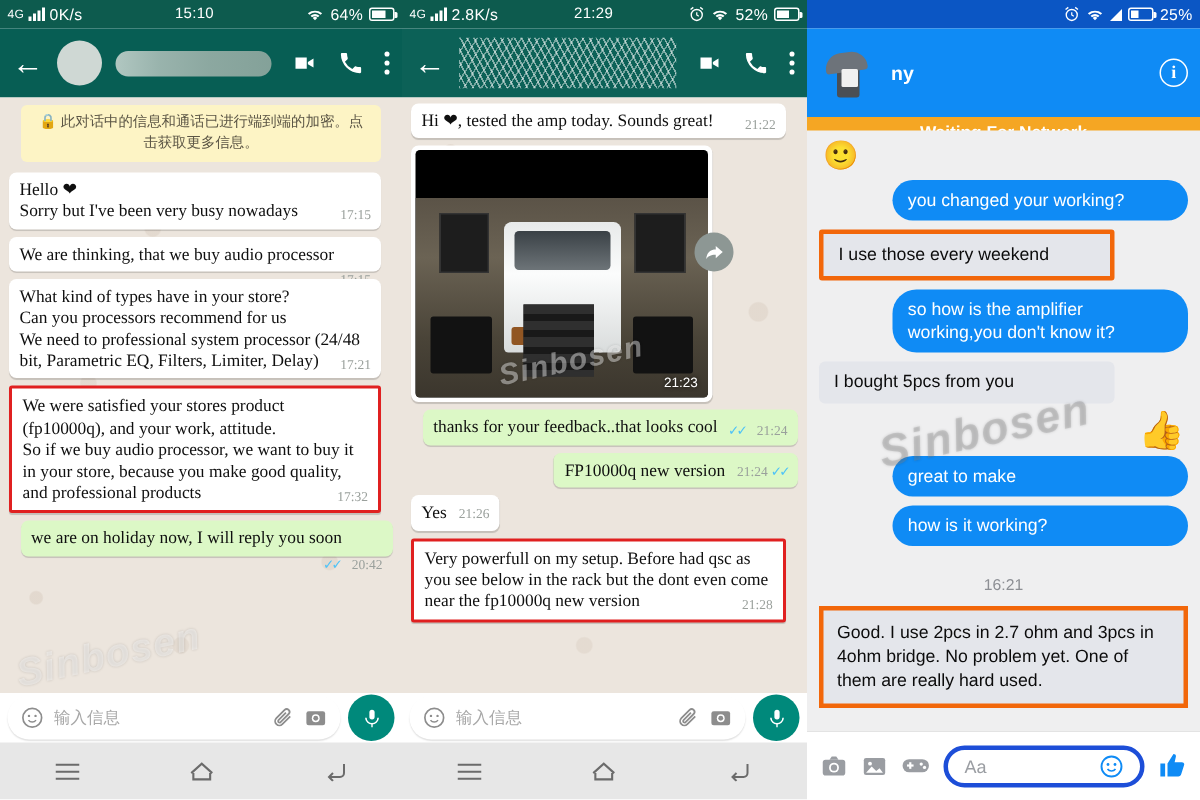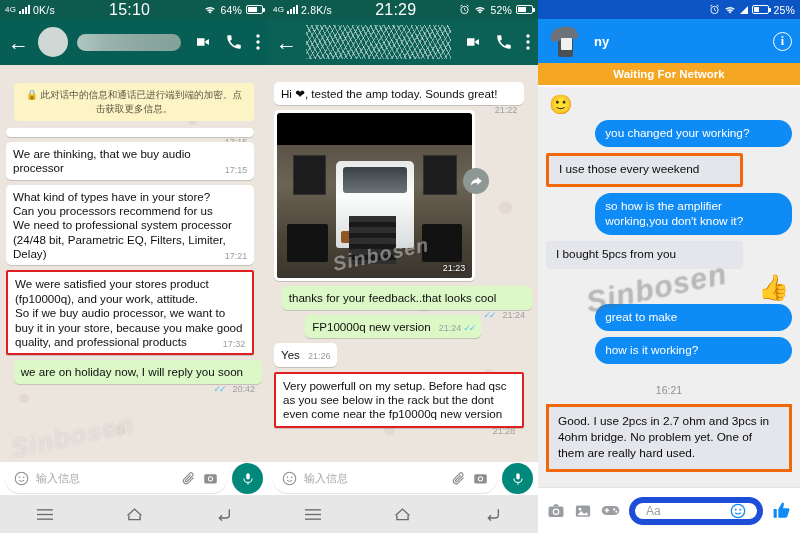--- a/index.html
+++ b/index.html
@@ -19,21 +19,21 @@
 
   
   .statusbar {
     height: 19px; display: flex; align-items: center;
     padding: 0 5px; font-size: 10.5px; color: #ffffff;
     letter-spacing: .2px;
   }
   .sb-wa { background: #0d5b4e; }
   .sb-fb { background: #0b56c4; }
   .sb-left { display: flex; align-items: center; gap: 3px; }
-  .sb-center { flex: 1; text-align: center; font-size: 16px; }
+  .sb-center { flex: 1; text-align: center; font-size: 10px; }
   .sb-right { display: flex; align-items: center; gap: 4px; }
   .sb-net { font-size: 8px; vertical-align: super; }
   .bars { display: inline-flex; align-items: flex-end; gap: 1px; height: 9px; }
   .bars i { display: block; width: 2px; background: #fff; }
   .bars i:nth-child(1){height:3px}.bars i:nth-child(2){height:5px}
   .bars i:nth-child(3){height:7px}.bars i:nth-child(4){height:9px}
   .batt {
     display: inline-block; width: 17px; height: 9px;
     border: 1.4px solid #fff; border-radius: 2px; position: relative;
   }
@@ -75,33 +75,34 @@
     background-image:
       radial-gradient(circle at 12% 9%, rgba(214,201,188,.55) 0 4px, transparent 5px),
       radial-gradient(circle at 38% 22%, rgba(214,201,188,.42) 0 5px, transparent 6px),
       radial-gradient(circle at 72% 14%, rgba(214,201,188,.45) 0 4px, transparent 5px),
       radial-gradient(circle at 88% 36%, rgba(214,201,188,.40) 0 6px, transparent 7px),
       radial-gradient(circle at 22% 48%, rgba(214,201,188,.38) 0 5px, transparent 6px),
       radial-gradient(circle at 58% 61%, rgba(214,201,188,.42) 0 4px, transparent 5px),
       radial-gradient(circle at 82% 78%, rgba(214,201,188,.40) 0 5px, transparent 6px),
       radial-gradient(circle at 9% 84%, rgba(214,201,188,.44) 0 4px, transparent 5px),
       radial-gradient(circle at 45% 92%, rgba(214,201,188,.36) 0 5px, transparent 6px);
-    padding: 17px 6px 4px;
+    padding: 4px 6px 4px;
     overflow: hidden;
   }
   .wa-notice {
     background: #fdf4c5; border-radius: 4px; margin: 1px 8px 7px;
     padding: 5px 8px; font-size: 9.6px; color: #5b5545; line-height: 1.45;
     text-align: center;
   }
   .bubble {
     max-width: 92%; border-radius: 5px; padding: 5px 7px 4px;
     font-size: 11.6px; line-height: 1.24; color: #0f0f0f;
     margin-bottom: 5px; position: relative; word-wrap: break-word;
     box-shadow: 0 1px 0.5px rgba(0,0,0,.16);
+    font-family: Liberation Serif, serif;
   }
   .b-in  { background: #ffffff; margin-right: auto; }
   .b-out { background: #dcf8c6; margin-left: auto; }
   .b-wide { max-width: 97%; }
   .b-red { border: 2px solid #e02020; border-radius: 2px; }
   .b-fit { display: table; }
   .ts {
     float: right; font-size: 9px; color: #9aa09c;
     margin-left: 8px; margin-top: 4px; white-space: nowrap;
   }
@@ -154,21 +155,21 @@
 
   
   .navbar {
     position: absolute; left: 0; right: 0; bottom: 0; height: 38px;
     background: #e7e7e7; display: flex; align-items: center;
     justify-content: space-around;
   }
 
   
   .fb-header {
-    background: #0f8bf5; height: 44px; display: flex; align-items: center;
+    background: #0f8bf5; height: 59px; display: flex; align-items: center;
     padding: 0 8px; gap: 8px; color: #fff; position: relative;
   }
   .fb-avatar-redact {
     width: 40px; height: 32px; position: relative; flex: 0 0 auto;
   }
   .fb-avatar-redact::before {
     content:""; position:absolute; left:12px; top:8px; width:15px; height:24px;
     background:#4a4f55; border-radius:2px;
   }
   .fb-avatar-redact::after {
@@ -201,21 +202,21 @@
   .fb-thumb { text-align: right; font-size: 25px; color: #0f8bf5; line-height: 1; margin: 0 2px 4px 0; }
   .fb-time { text-align: center; font-size: 10.5px; color: #8d8f94; margin: 20px 0 8px; }
   .fb-bigbox { border: 3px solid #f2670a; background: #e4e6eb; padding: 7px 9px;
                font-size: 11.8px; line-height: 1.34; color: #0b0b0b; }
   .fb-inputbar {
     position: absolute; left: 0; right: 0; bottom: 0; height: 46px;
     background: #fff; display: flex; align-items: center; gap: 9px; padding: 0 9px;
     border-top: 1px solid #e3e3e3;
   }
   .fb-pill {
-    flex: 1; height: 28px; border: 6px solid #1d4ed8; border-radius: 15px;
+    flex: 1; height: 28px; border: 3px solid #1d4ed8; border-radius: 15px;
     display: flex; align-items: center; padding: 0 11px; gap: 6px;
   }
   .fb-aa { flex: 1; font-size: 12px; color: #9b9ea3; }
   .gray-ic { fill: #9a9da2; }
 </style>
 </head>
 <body>
 
 <div class="screens">
 
@@ -261,21 +262,22 @@
             <circle cx="2" cy="9" r="1.7" fill="#fff"></circle>
             <circle cx="2" cy="15" r="1.7" fill="#fff"></circle>
           </svg>
       </span>
     </div>
 
     <div class="wa-chat">
       <div class="wa-notice">🔒 此对话中的信息和通话已进行端到端的加密。点击获取更多信息。</div>
 
       <div class="bubble b-in b-wide">
-        <span class="ts">17:15</span>
+        <span style="white-space:pre-line">Hello ❤
+Sorry but I've been very busy nowadays</span><span class="ts">17:15</span>
       </div>
 
       <div class="bubble b-in b-wide">
         <span style="white-space:pre-line">We are thinking, that we buy audio processor</span><span class="ts">17:15</span>
       </div>
 
       <div class="bubble b-in b-wide">
         <span style="white-space:pre-line">What kind of types have in your store?
 Can you processors recommend for us
 We need to professional system processor (24/48 bit, Parametric EQ, Filters, Limiter, Delay)</span><span class="ts">17:21</span>

